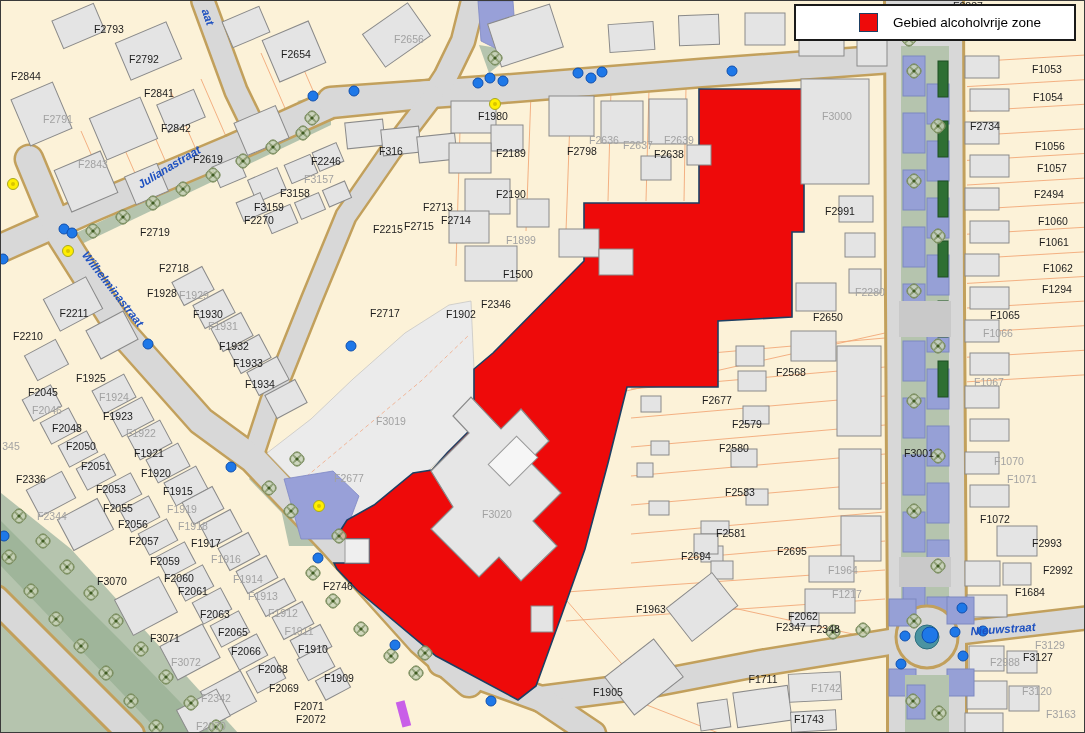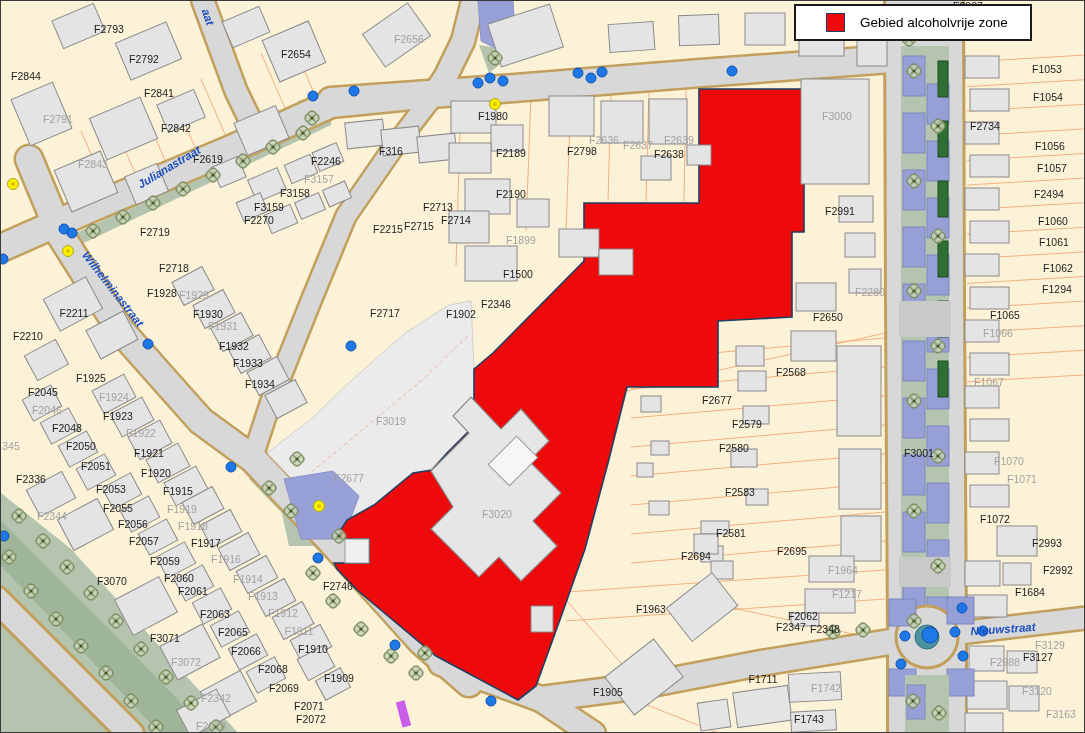--- a/index.html
+++ b/index.html
@@ -9,22 +9,22 @@
   }
   html,body{margin:0;padding:0;background:#fff;font-family:"Liberation Sans",sans-serif;}
   #stage{position:relative;width:1085px;height:733px;border:1px solid #3a3a3a;box-sizing:border-box;overflow:hidden;background:var(--c-parcel);}
   svg{position:absolute;left:0;top:0;}
   .bld{fill:var(--c-building);stroke:var(--c-bstroke);stroke-width:1;}
   .pline{stroke:#f2a878;stroke-width:0.9;fill:none;}
   .lk{fill:#1c1c1c;font-size:10.5px;}
   .lg{fill:#a2a2a2;font-size:10.5px;}
   .lb{fill:#1d50c0;font-size:11.5px;font-weight:bold;font-style:italic;}
   text{font-family:"Liberation Sans",sans-serif;}
-  #legend{position:absolute;left:793px;top:3px;width:238px;height:37px;background:#fff;
-    border:2px solid #1a1a1a;display:flex;align-items:center;box-sizing:border-box;z-index:5;}
+  #legend{position:absolute;left:793px;top:3px;width:282px;height:37px;background:#fff;
+    border:2px solid #1a1a1a;display:flex;align-items:center;box-sizing:border-box;z-index:5;justify-content:center;}
   #legend .swatch{width:19px;height:19px;margin-left:30px;border:1.5px solid #1d3f63;box-sizing:border-box;}
   #legend .lab{margin-left:15px;font-size:13.5px;color:#000;}
 </style>
 </head>
 <body>
 
 <div id="stage">
   <svg id="map" width="1085" height="733" viewBox="0 0 1085 733">
 
     <rect x="0" y="0" width="1085" height="733" fill="var(--c-parcel)"></rect>

